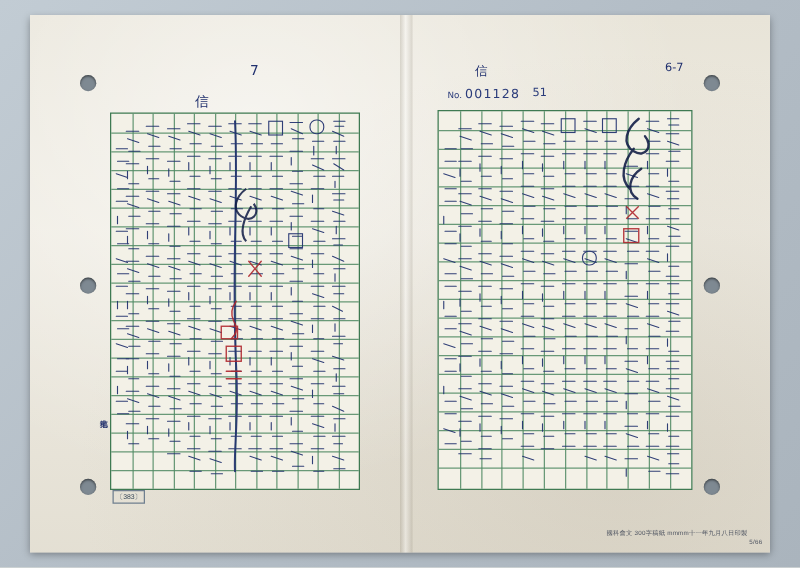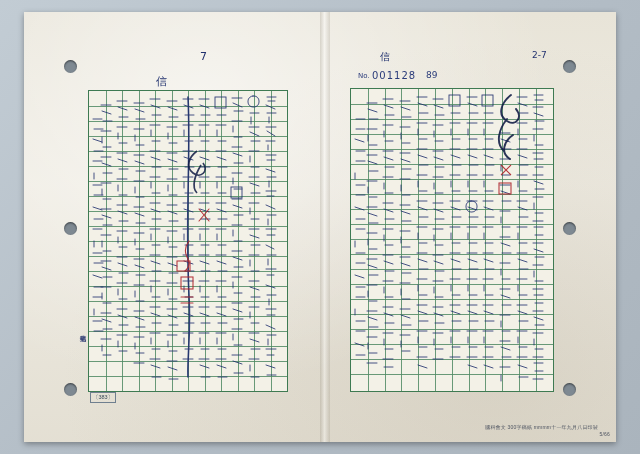--- a/index.html
+++ b/index.html
@@ -206,25 +206,25 @@
         </svg>
       </div>
 
       <div class="sidenote" style="left:-2px;top:290px;">第七稿</div>
       <div class="corner-label" style="left:10px;top:352px;">〔383〕</div>
     </div>
 
     <div class="page" style="left:318px;top:28px;width:222px;height:370px;">
 
       <div class="titlebox" style="left:38px;top:10px;font-size:10px;">信</div>
-      <div class="titlebox" style="left:190px;top:10px;font-size:9px;">2-7</div>
+      <div class="titlebox" style="left:190px;top:10px;font-size:9px;">6-7</div>
 
       <div class="pagenum" style="left:16px;top:32px;font-size:7px;">No.</div>
       <div class="pagenum" style="left:30px;top:30px;font-size:10px;letter-spacing:1px;">001128</div>
-      <div class="pagenum" style="left:84px;top:30px;font-size:9px;">89</div>
+      <div class="pagenum" style="left:84px;top:30px;font-size:9px;">51</div>
 
       <div class="grid" style="left:8px;top:48px;width:202px;height:302px;">
         <div class="vline" style="left:16.8px"></div>
           <div class="vline" style="left:33.6px"></div>
         <div class="vline" style="left:50.4px"></div>
           <div class="vline" style="left:67.2px"></div>
         <div class="vline" style="left:84px"></div>
           <div class="vline" style="left:100.8px"></div>
         <div class="vline" style="left:117.6px"></div>
           <div class="vline" style="left:134.4px"></div>

